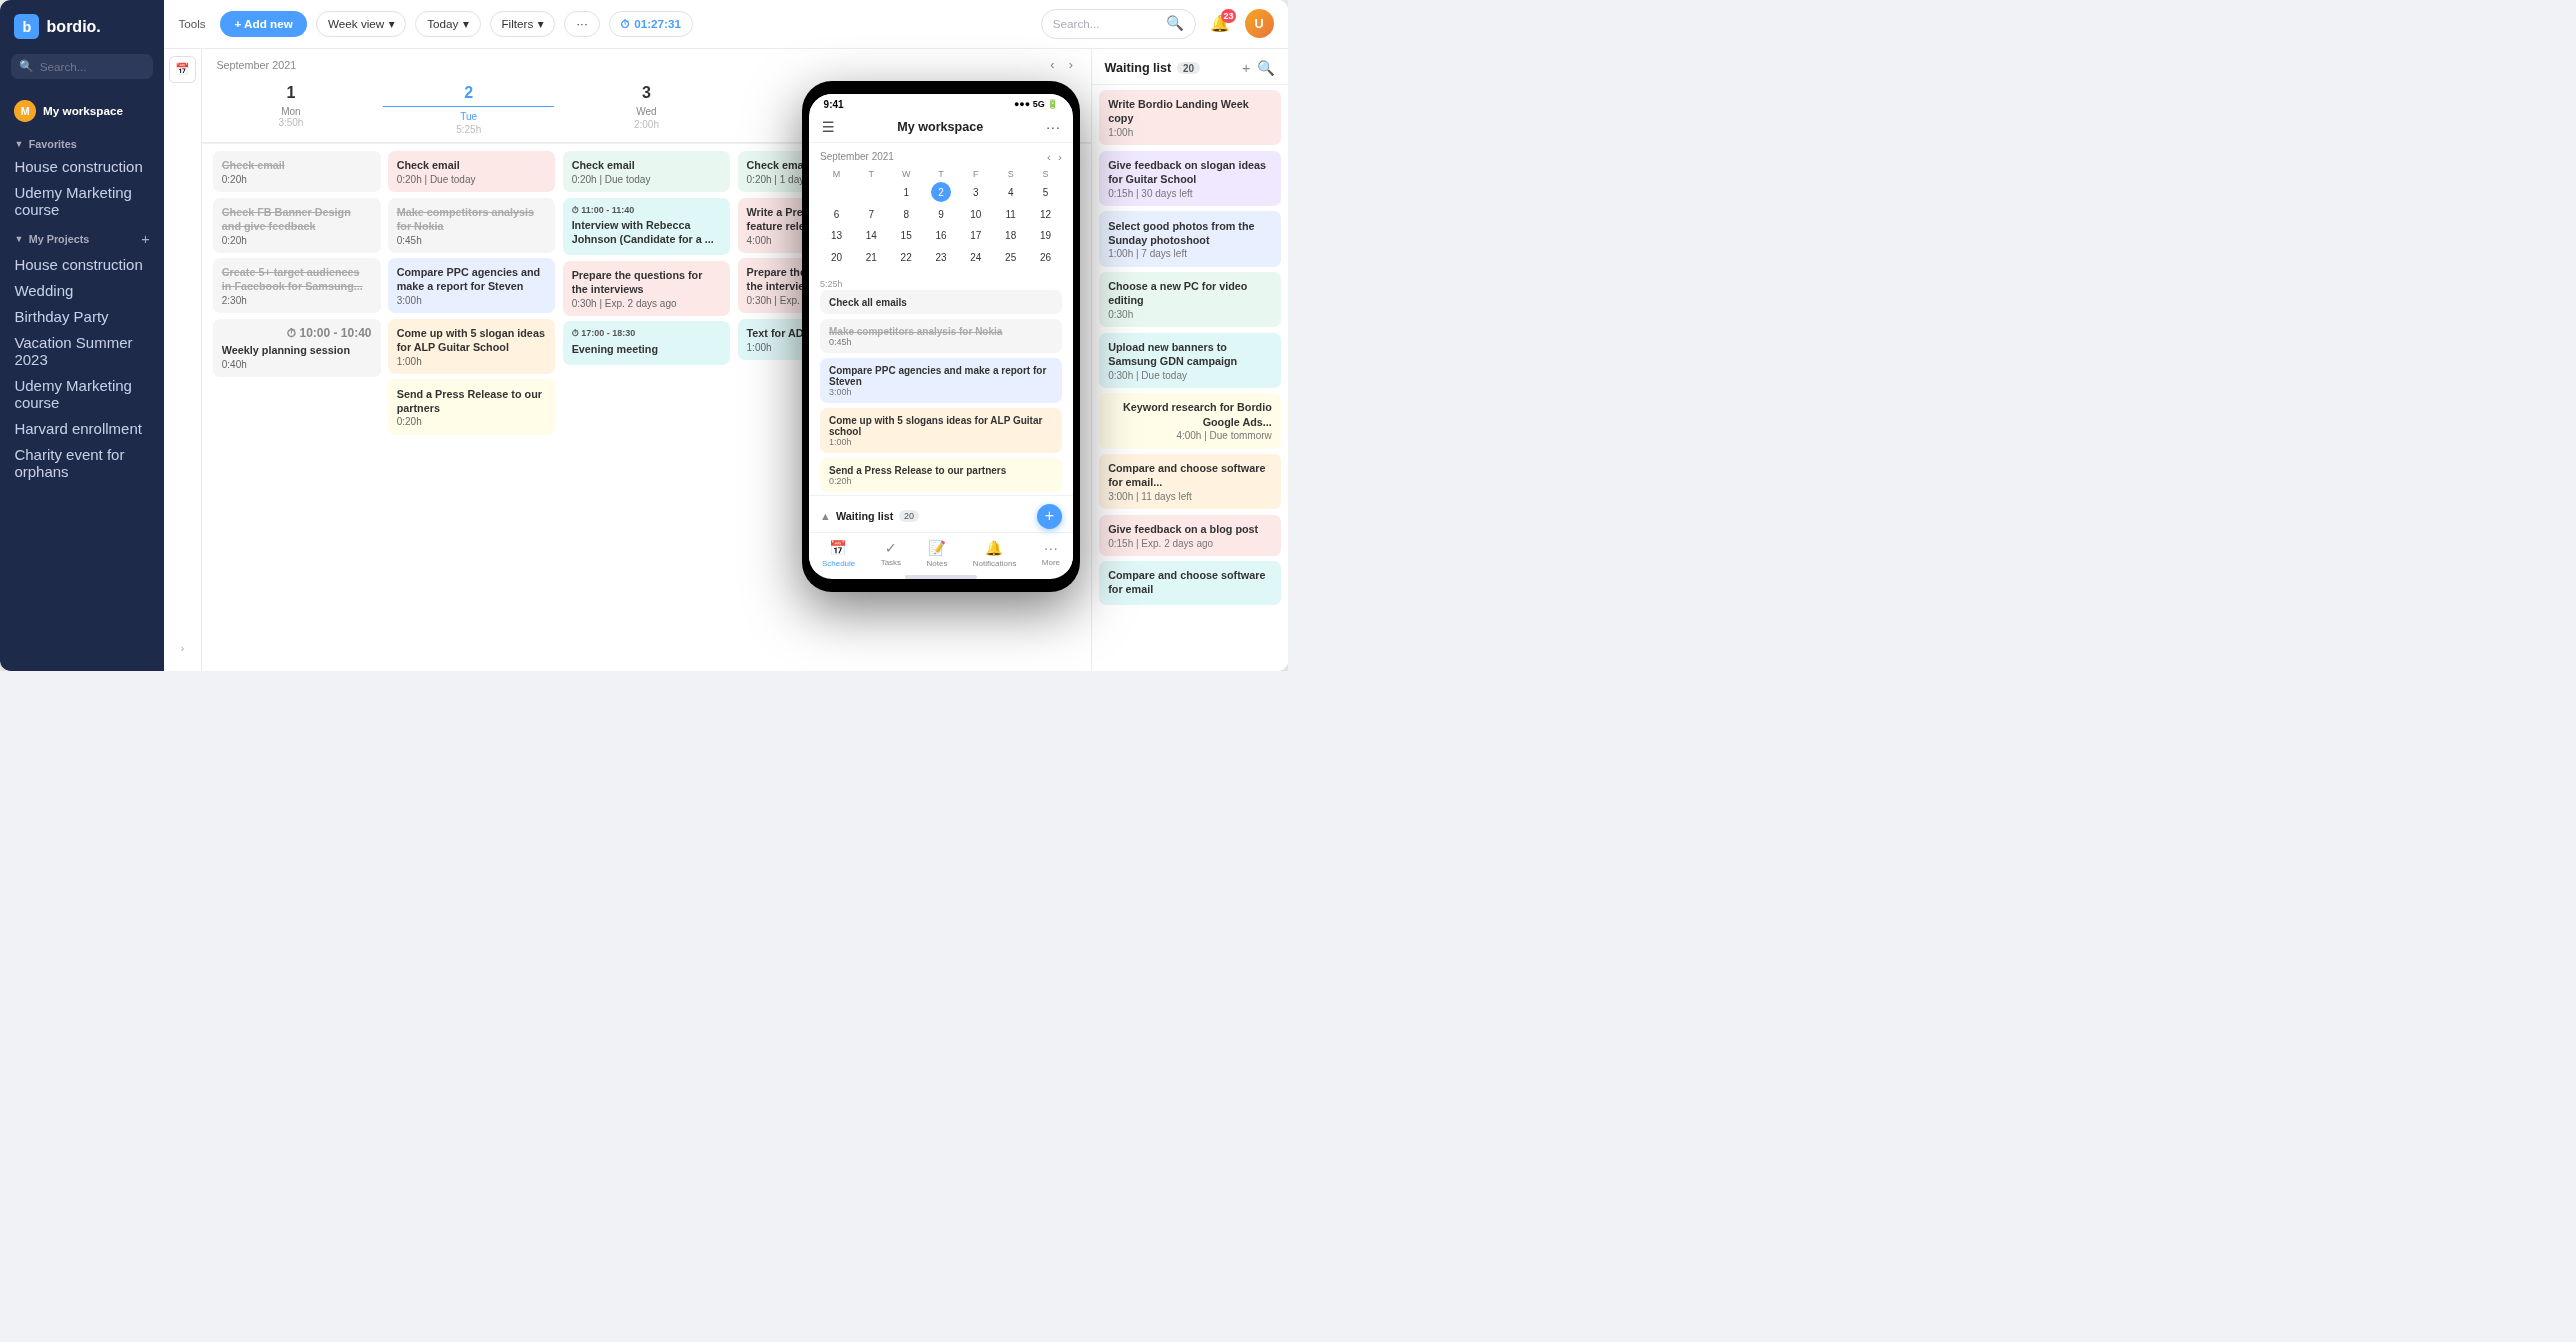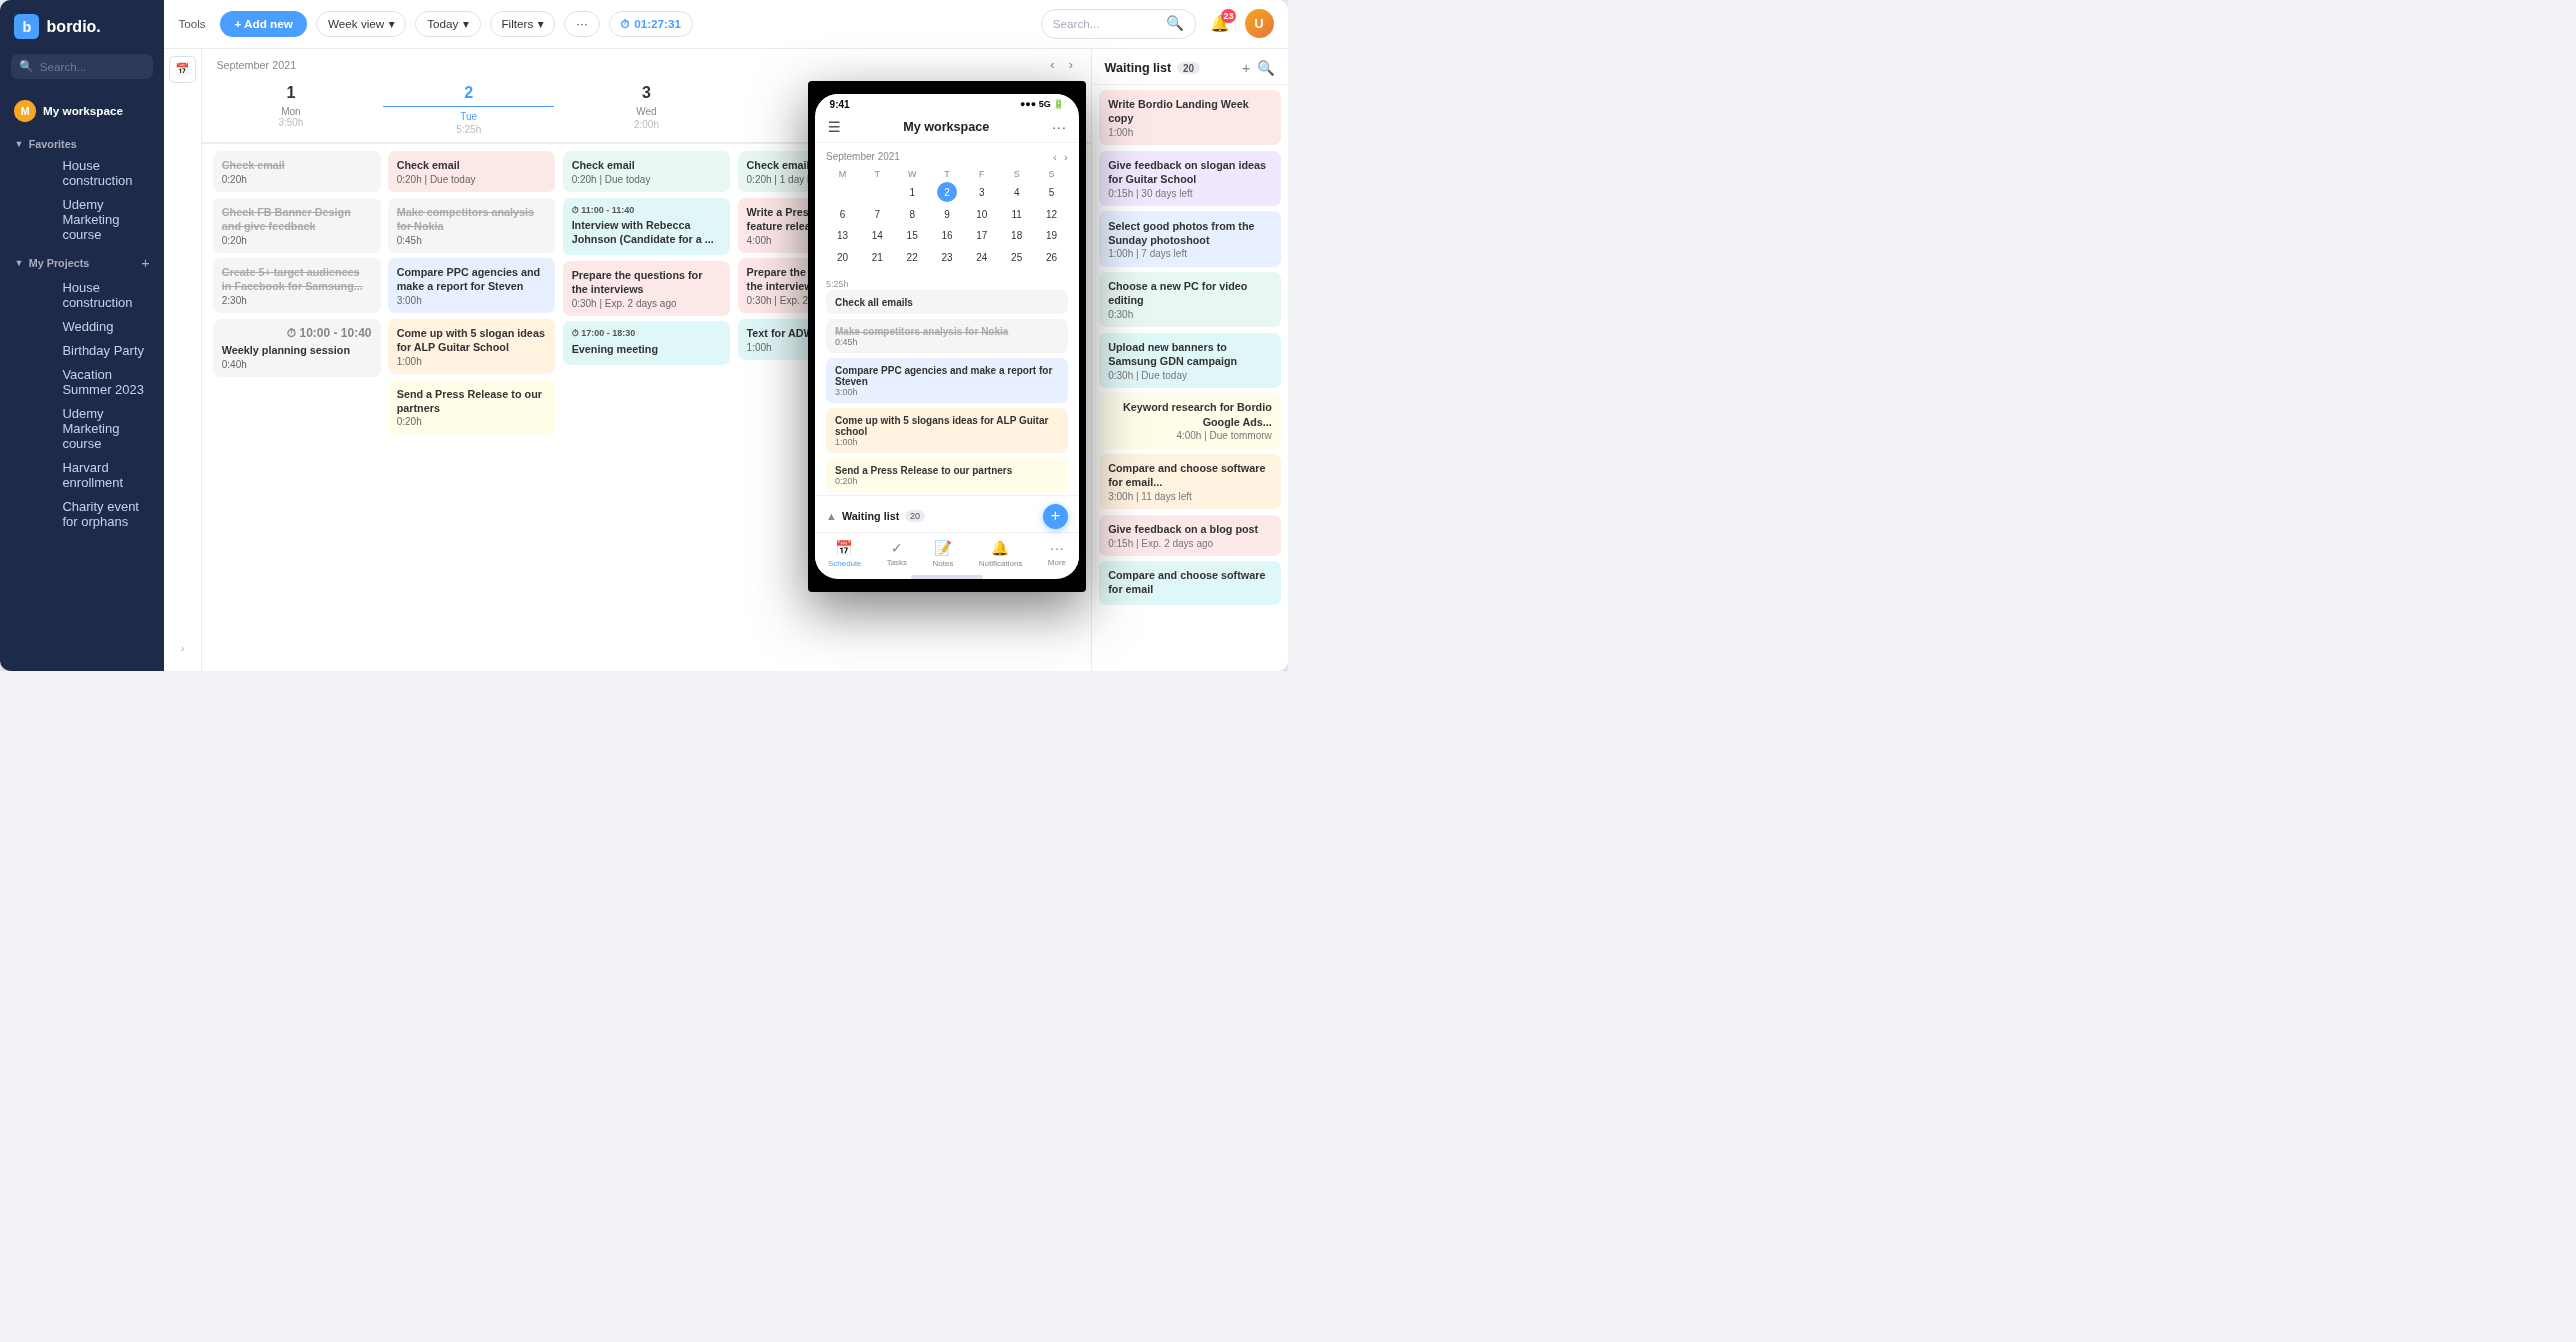--- a/index.html
+++ b/index.html
@@ -18,21 +18,21 @@
     
     .my-workspace { display: flex; align-items: center; gap: 7.2px; padding: 7.2px 14.4px; cursor: pointer; }
     .workspace-avatar { width: 21.5px; height: 21.5px; border-radius: 50%; background: #f5a623; display: flex; align-items: center; justify-content: center; font-size: 10.8px; color: #fff; font-weight: bold; flex-shrink: 0; }
     .workspace-label { font-size: 11.7px; font-weight: 600; color: #fff; }
     
     .section-header { display: flex; align-items: center; gap: 5.4px; padding: 9px 14.4px 3.6px; cursor: pointer; }
     .section-header .caret { font-size: 9px; color: #aab; }
     .section-header .title { font-size: 10.8px; font-weight: 600; color: #aab; text-transform: none; }
     .section-header .add-btn { margin-left: auto; color: #aab; font-size: 14.4px; cursor: pointer; }
     
-    .nav-item { padding: 4.5px 14.4px; font-size: 13px; color: #c8d0e7; cursor: pointer; display: flex; align-items: center; margin-left: 48px; }
+    .nav-item { padding: 4.5px 14.4px; font-size: 15px; color: #c8d0e7; cursor: pointer; display: flex; align-items: center; }
     
     
     .main-content { flex: 1; display: flex; flex-direction: column; overflow: hidden; background: #fff; }
     .toolbar { display: flex; align-items: center; padding: 9px 14.4px; border-bottom: 0.9px solid #e8ecf0; gap: 9px; background: #fff; }
     .tools-label { font-size: 11.7px; color: #555; font-weight: 500; margin-right: 5.4px; }
     .btn-add-new { background: #4a9eff; color: #fff; border: none; border-radius: 18px; padding: 6.3px 14.4px; font-size: 11.7px; font-weight: 600; cursor: pointer; display: flex; align-items: center; gap: 4.5px; }
     .btn-dropdown { background: #fff; border: 0.9px solid #dde1e8; border-radius: 18px; padding: 5.4px 10.8px; font-size: 11.7px; color: #333; cursor: pointer; display: flex; align-items: center; gap: 4.5px; }
     .timer-badge { background: #fff; border: 0.9px solid #dde1e8; border-radius: 18px; padding: 5.4px 10.8px; font-size: 11.7px; color: #4a9eff; display: flex; align-items: center; gap: 4.5px; font-weight: 600; }
     .search-bar { margin-left: auto; display: flex; align-items: center; border: 0.9px solid #dde1e8; border-radius: 18px; padding: 5.4px 10.8px; gap: 5.4px; }
     .search-bar input { border: none; outline: none; font-size: 11.7px; color: #333; width: 108px; }
@@ -85,21 +85,21 @@
     .wl-item .wl-item-meta { font-size: 10px; color: #777; }
     .wl-item.green { background: #e8f8f0; }
     .wl-item.red { background: #fde8e8; }
     .wl-item.blue { background: #e8f0ff; }
     .wl-item.purple { background: #f0e8ff; }
     .wl-item.orange { background: #fff3e0; }
     .wl-item.yellow { background: #fffde8; text-align: right; }
     .wl-item.teal { background: #e0f7f7; }
     
     
-    .phone-overlay { position: absolute; right: 202px; top: 81px; width: 278px; background: #000; border-radius: 4px; padding: 12.6px 7.2px; box-shadow: 0 18px 54px rgba(0,0,0,0.5); z-index: 100; }
+    .phone-overlay { position: absolute; right: 208px; top: 81px; width: 278px; background: #000; border-radius: 30px; padding: 12.6px 7.2px; box-shadow: 0 18px 54px rgba(0,0,0,0.5); z-index: 100; }
     .phone-screen { background: #fff; border-radius: 23px; overflow: hidden; min-height: 466px; }
     .phone-status { background: #fff; display: flex; justify-content: space-between; align-items: center; padding: 5.4px 14.4px 1.8px; font-size: 10px; font-weight: 600; }
     .phone-header { display: flex; align-items: center; padding: 7.2px 12.6px; border-bottom: 0.9px solid #f0f0f0; }
     .phone-header .menu-icon { font-size: 14.4px; color: #555; cursor: pointer; }
     .phone-header .phone-title { font-size: 12.6px; font-weight: 700; color: #222; flex: 1; text-align: center; }
     .phone-header .more-icon { font-size: 14.4px; color: #555; cursor: pointer; }
     .phone-cal { padding: 7.2px 10.8px; }
     .phone-cal-grid { display: grid; grid-template-columns: repeat(7, 1fr); gap: 1.8px; }
     .phone-cal-day-header { text-align: center; font-size: 9px; color: #888; padding: 1.8px; }
     .phone-cal-cell { text-align: center; font-size: 10px; padding: 2.7px 1.8px; color: #333; cursor: pointer; border-radius: 50%; width: 20px; height: 20px; display: flex; align-items: center; justify-content: center; margin: auto; }

